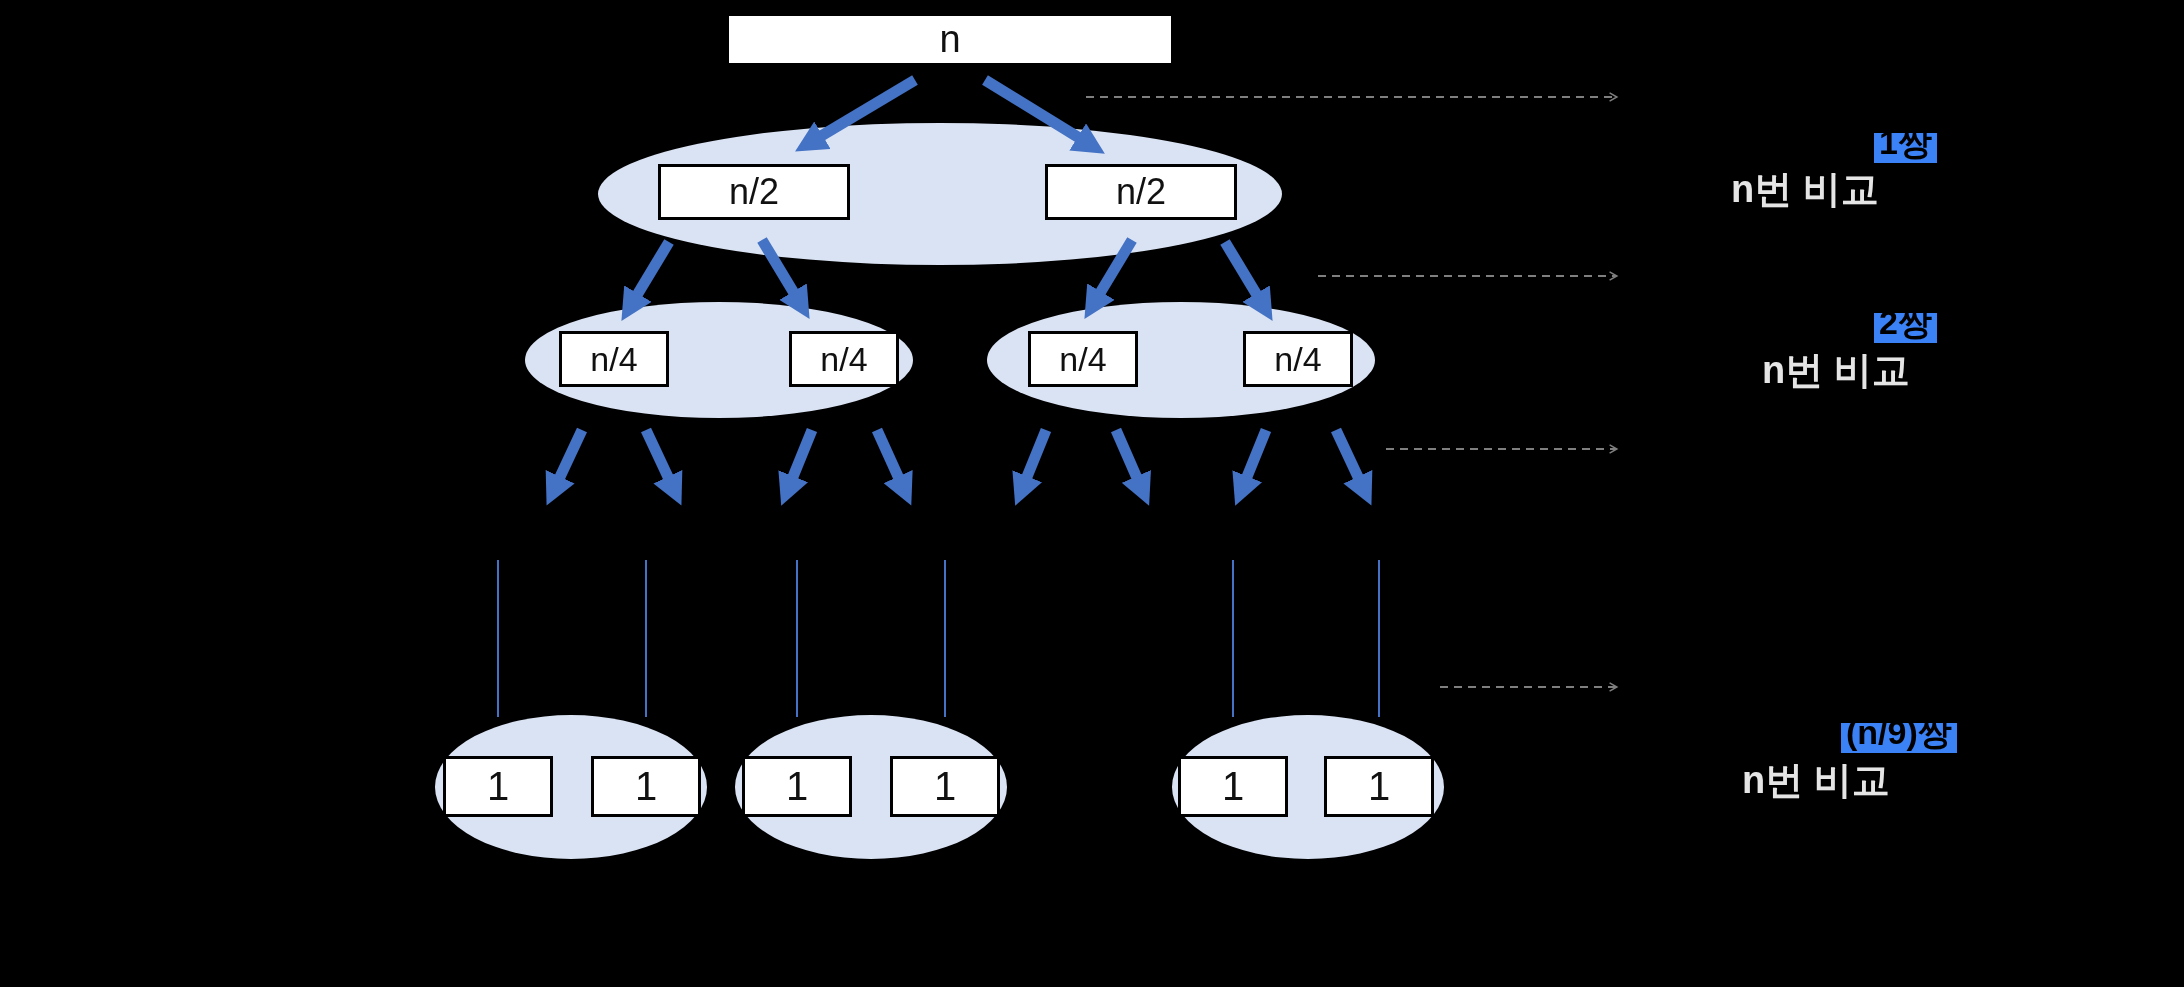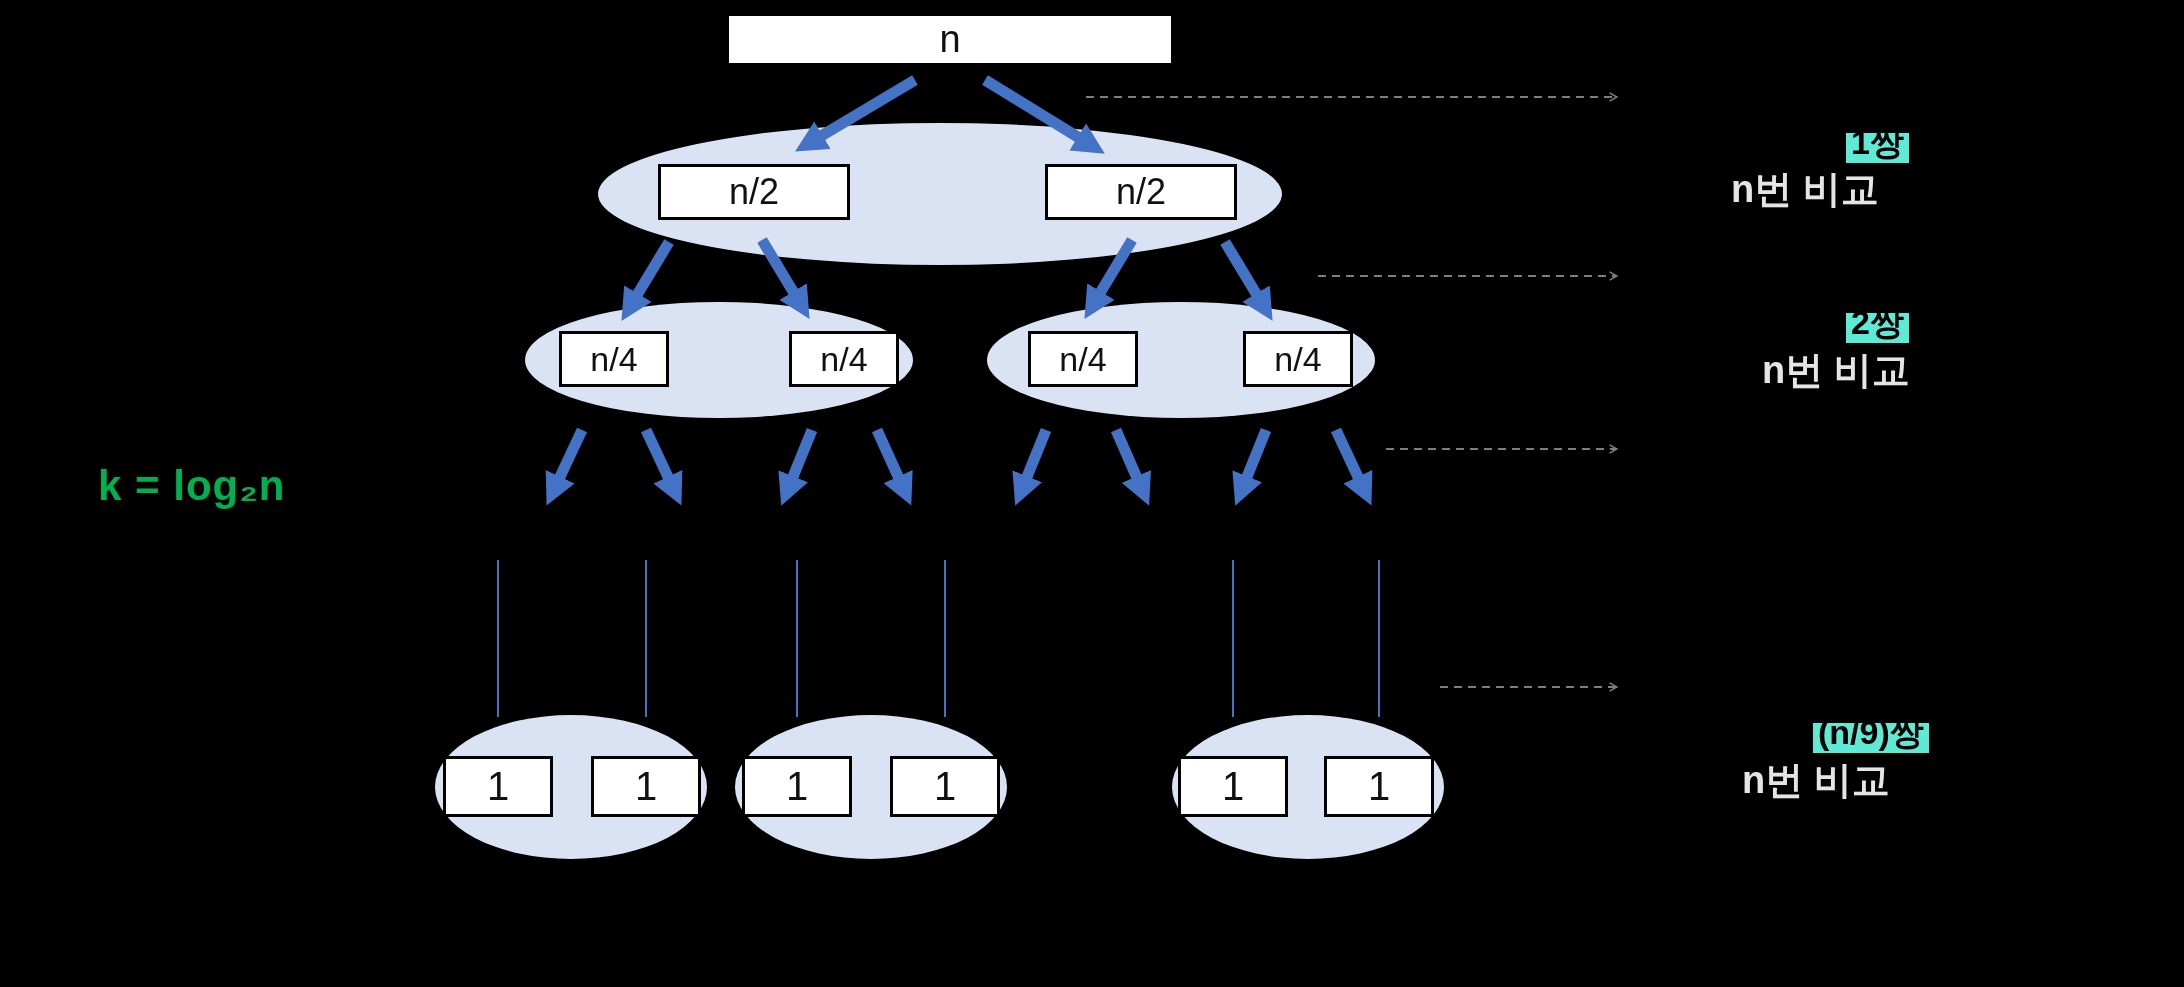--- a/index.html
+++ b/index.html
@@ -29,23 +29,24 @@
   .leaf{width:110px;height:61px;top:756px;font-size:40px;}
   .leaf-0{left:443px;} .leaf-1{left:591px;}
   .leaf-2{left:742px;} .leaf-3{left:890px;}
   .leaf-4{left:1178px;} .leaf-5{left:1324px;}
   .formula{
     position:absolute;left:98px;top:462px;
     color:#00b050;font-size:42px;font-weight:700;letter-spacing:1px;
   }
   .pair-label{
     position:absolute;
-    background:#5eead4;
+    background:#3b82f6;
     height:30px;overflow:hidden;
     padding:0 5px;
+    margin-left:28px;
   }
   .pair-label .clip{
     display:block;
     margin-top:-11px;
     color:#000;font-size:34px;font-weight:600;line-height:40px;white-space:nowrap;
   }
   .pair-1{left:1846px;top:133px;}
   .pair-2{left:1846px;top:313px;text-align:center;}
   .pair-3{left:1813px;top:723px;}
   .cmp-label{
@@ -152,21 +153,20 @@
   <div class="node leaf leaf-3">
     <span>1</span>
   </div>
   <div class="node leaf leaf-4">
     <span>1</span>
   </div>
   <div class="node leaf leaf-5">
     <span>1</span>
   </div>
 
-  <div class="formula">k = log₂n</div>
 
   <div class="pair-label pair-1">
     <span class="clip">1쌍</span>
   </div>
   <div class="cmp-label cmp-1">n번 비교</div>
 
   <div class="pair-label pair-2">
     <span class="clip">2쌍</span>
   </div>
   <div class="cmp-label cmp-2">n번 비교</div>

